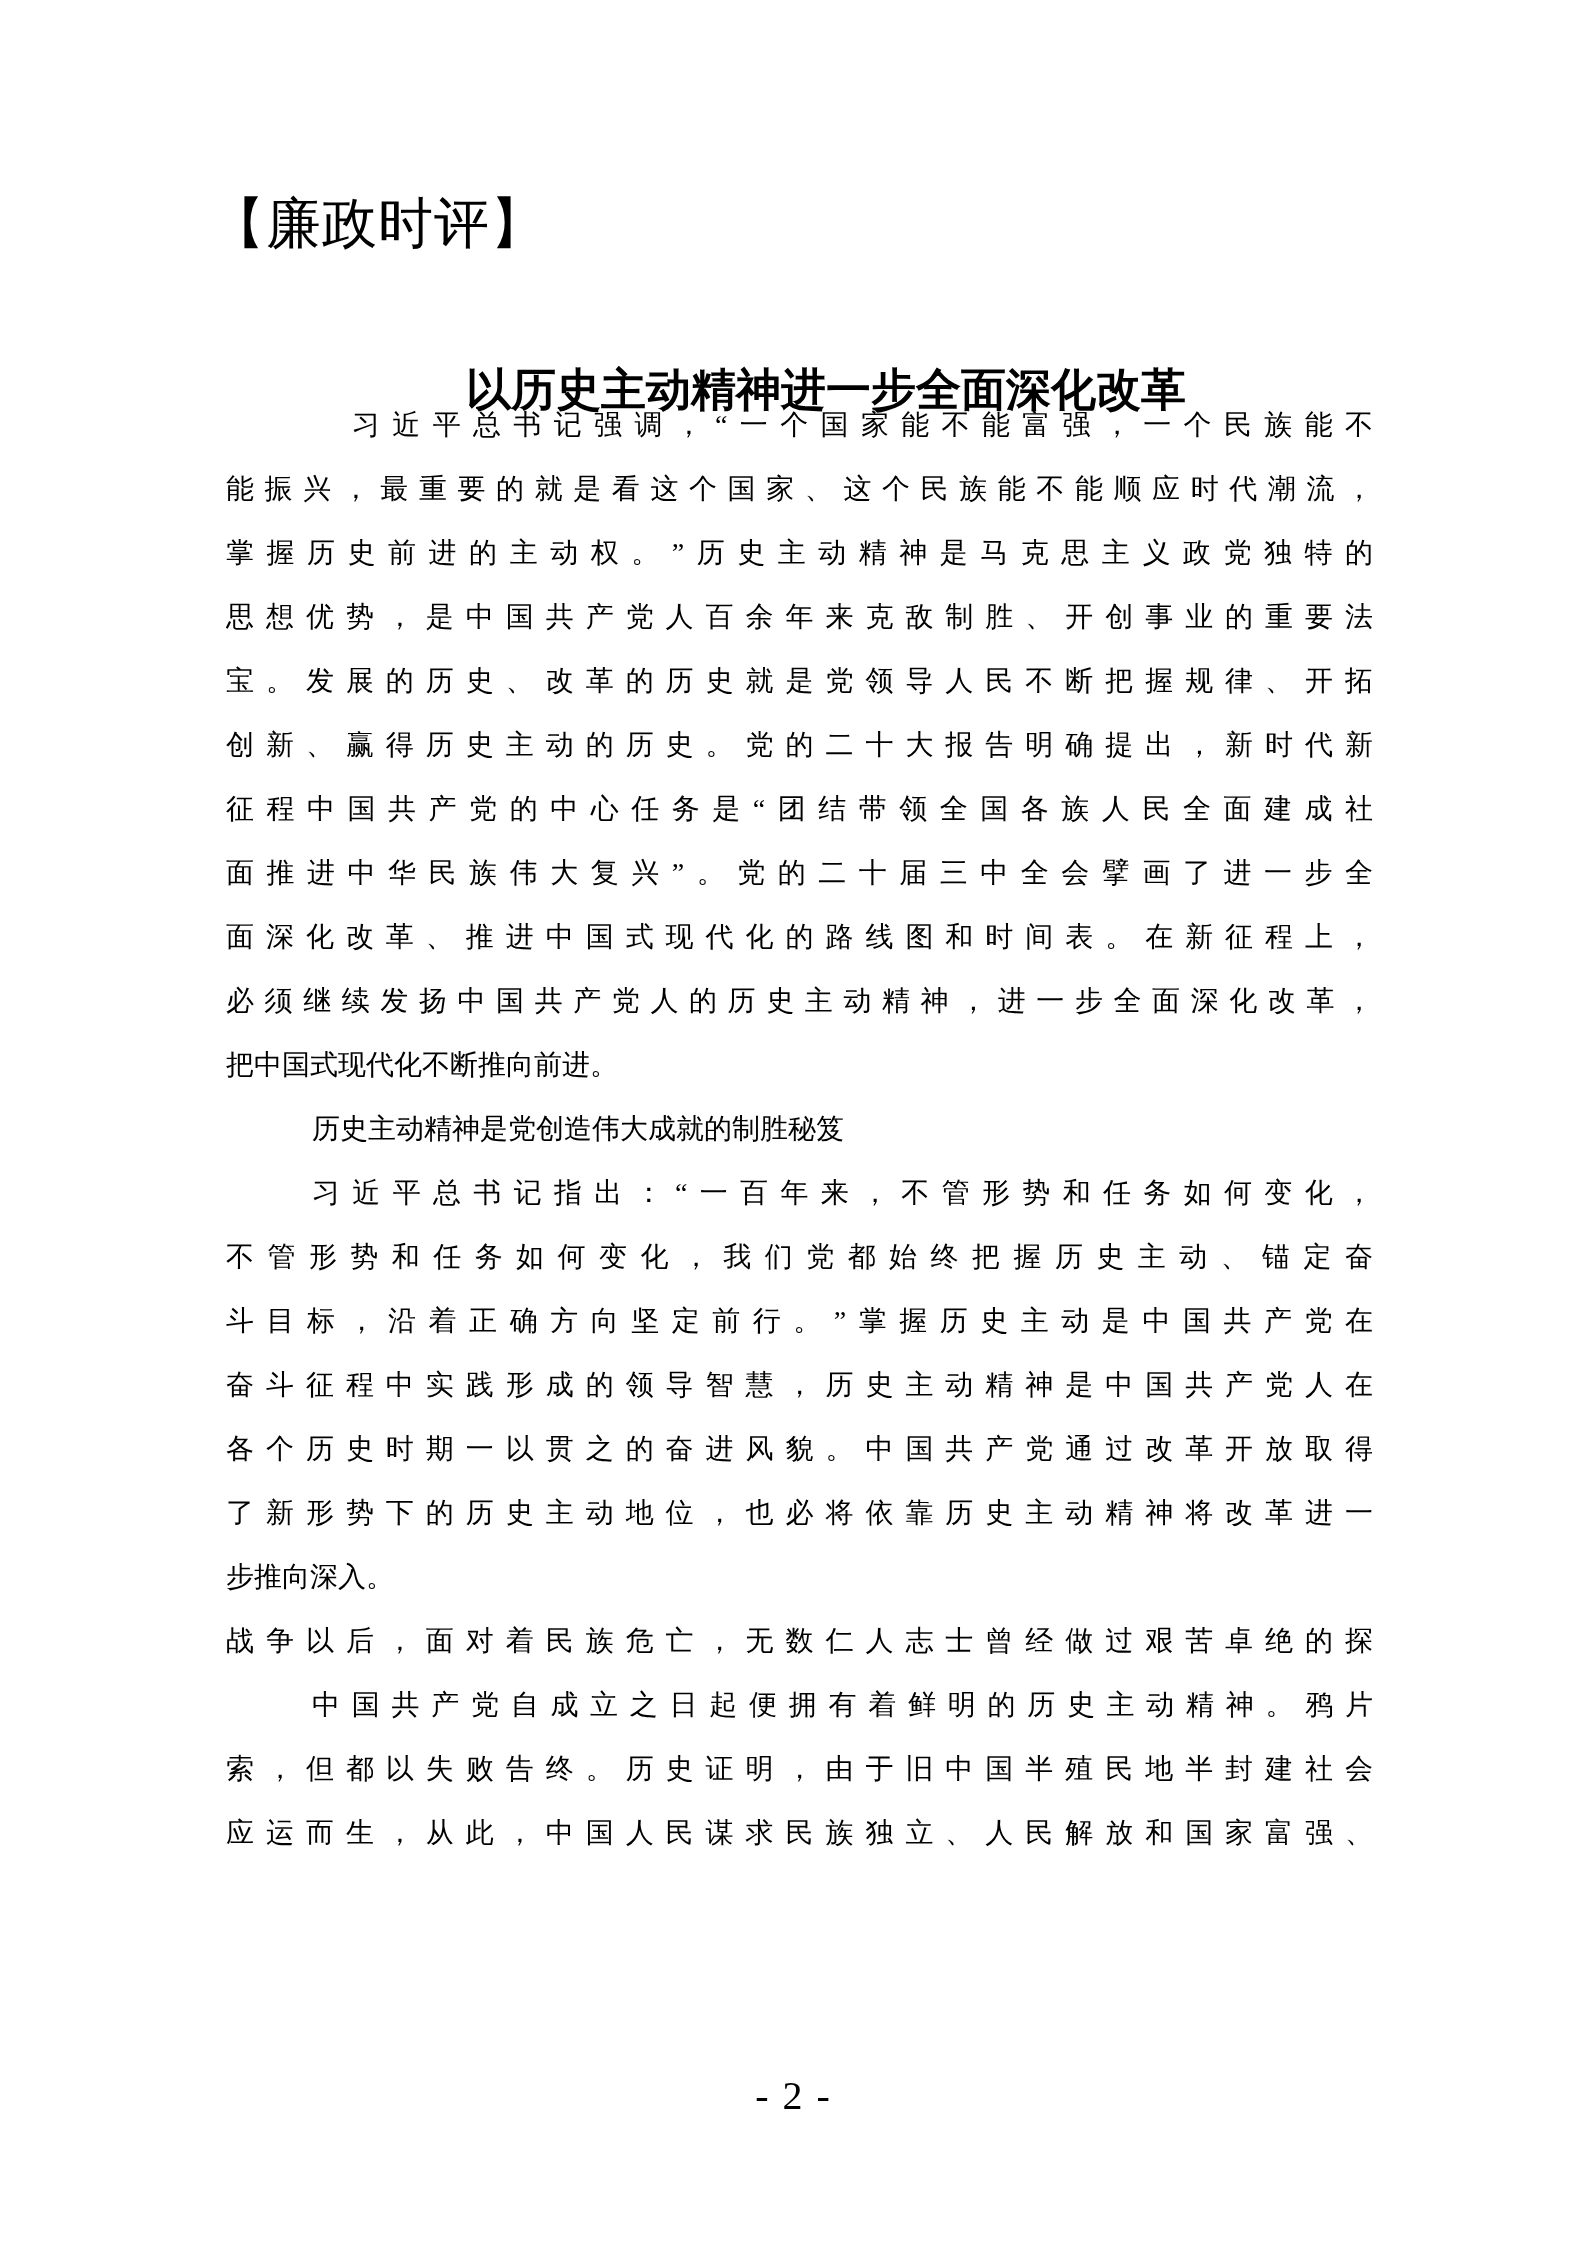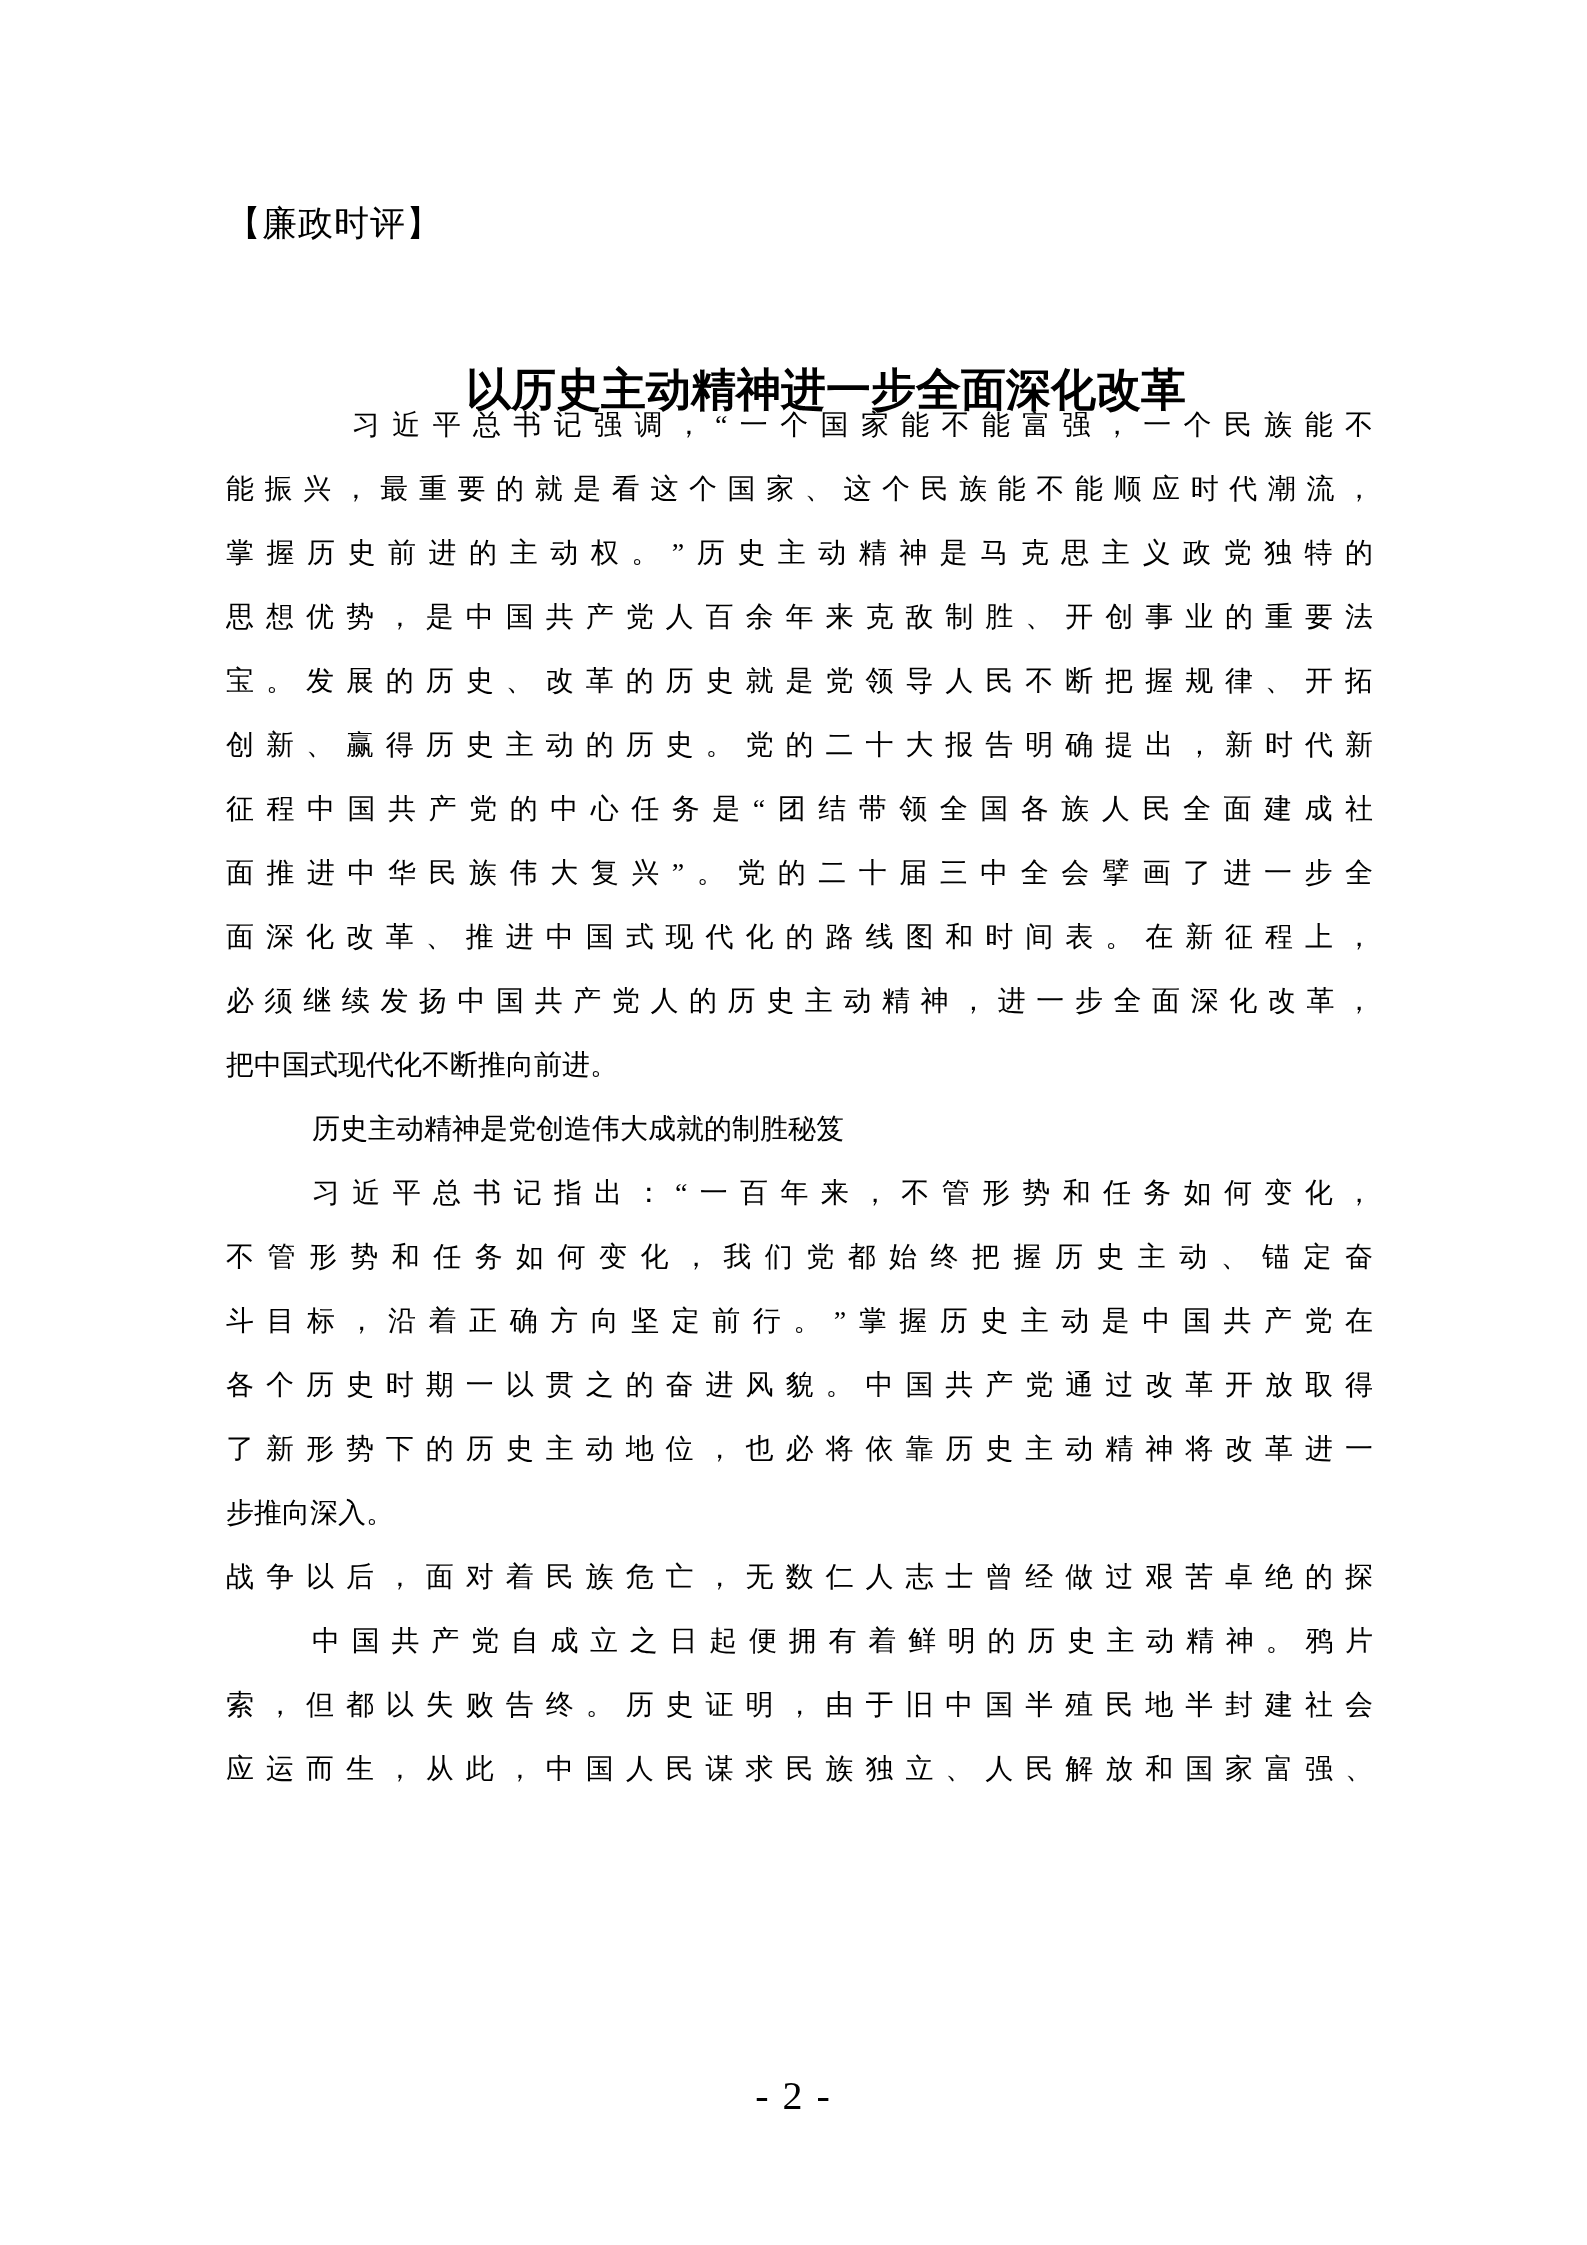--- a/index.html
+++ b/index.html
@@ -11,23 +11,23 @@
     position: relative;
     width: 1587px;
     height: 2245px;
     background: #ffffff;
     color: #000000;
     font-family: "Liberation Serif", "DejaVu Serif", serif;
     overflow: hidden;
   }
   .section-tag {
     position: absolute;
-    left: 226px;
+    left: 210px;
     top: 198px;
-    font-size: 35px;
+    font-size: 55px;
     line-height: 52px;
     letter-spacing: 1px;
     white-space: nowrap;
   }
   .title {
     position: absolute;
     left: 226px;
     top: 316px;
     width: 1200px;
     text-align: center;
@@ -86,20 +86,21 @@
       <div class="line j">创新、赢得历史主动的历史。党的二十大报告明确提出，新时代新</div>
       <div class="line j">征程中国共产党的中心任务是“团结带领全国各族人民全面建成社</div>
       <div class="line j">面推进中华民族伟大复兴”。党的二十届三中全会擘画了进一步全</div>
       <div class="line j">面深化改革、推进中国式现代化的路线图和时间表。在新征程上，</div>
       <div class="line j">必须继续发扬中国共产党人的历史主动精神，进一步全面深化改革，</div>
       <div class="line">把中国式现代化不断推向前进。</div>
       <div class="line i2">历史主动精神是党创造伟大成就的制胜秘笈</div>
       <div class="line j i2">习近平总书记指出：“一百年来，不管形势和任务如何变化，</div>
       <div class="line j">不管形势和任务如何变化，我们党都始终把握历史主动、锚定奋</div>
       <div class="line j">斗目标，沿着正确方向坚定前行。”掌握历史主动是中国共产党在</div>
+      <div class="line j">奋斗征程中实践形成的领导智慧，历史主动精神是中国共产党人在</div>
       <div class="line j">各个历史时期一以贯之的奋进风貌。中国共产党通过改革开放取得</div>
       <div class="line j">了新形势下的历史主动地位，也必将依靠历史主动精神将改革进一</div>
       <div class="line">步推向深入。</div>
       <div class="line j">战争以后，面对着民族危亡，无数仁人志士曾经做过艰苦卓绝的探</div>
       <div class="line j i2">中国共产党自成立之日起便拥有着鲜明的历史主动精神。鸦片</div>
       <div class="line j">索，但都以失败告终。历史证明，由于旧中国半殖民地半封建社会</div>
       <div class="line j">应运而生，从此，中国人民谋求民族独立、人民解放和国家富强、</div>
     </div>
 
   <div class="pagenum">- 2 -</div>

